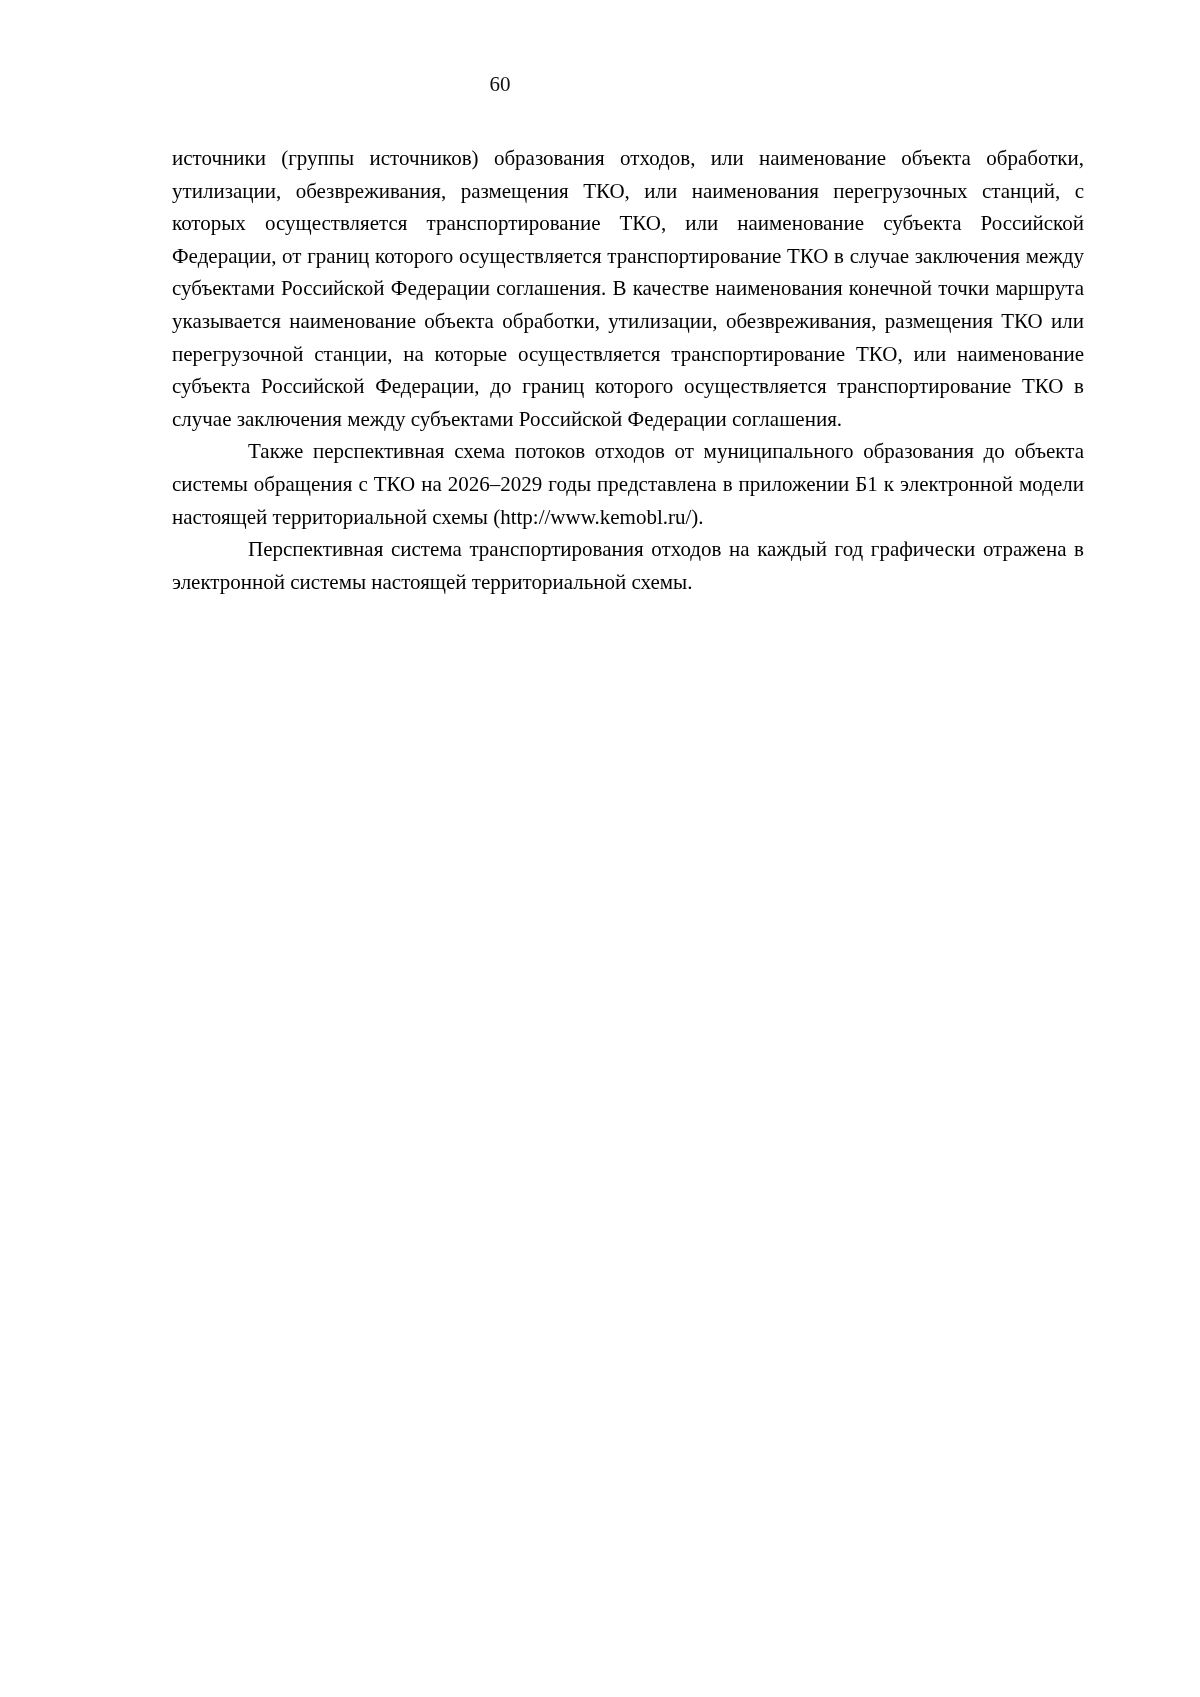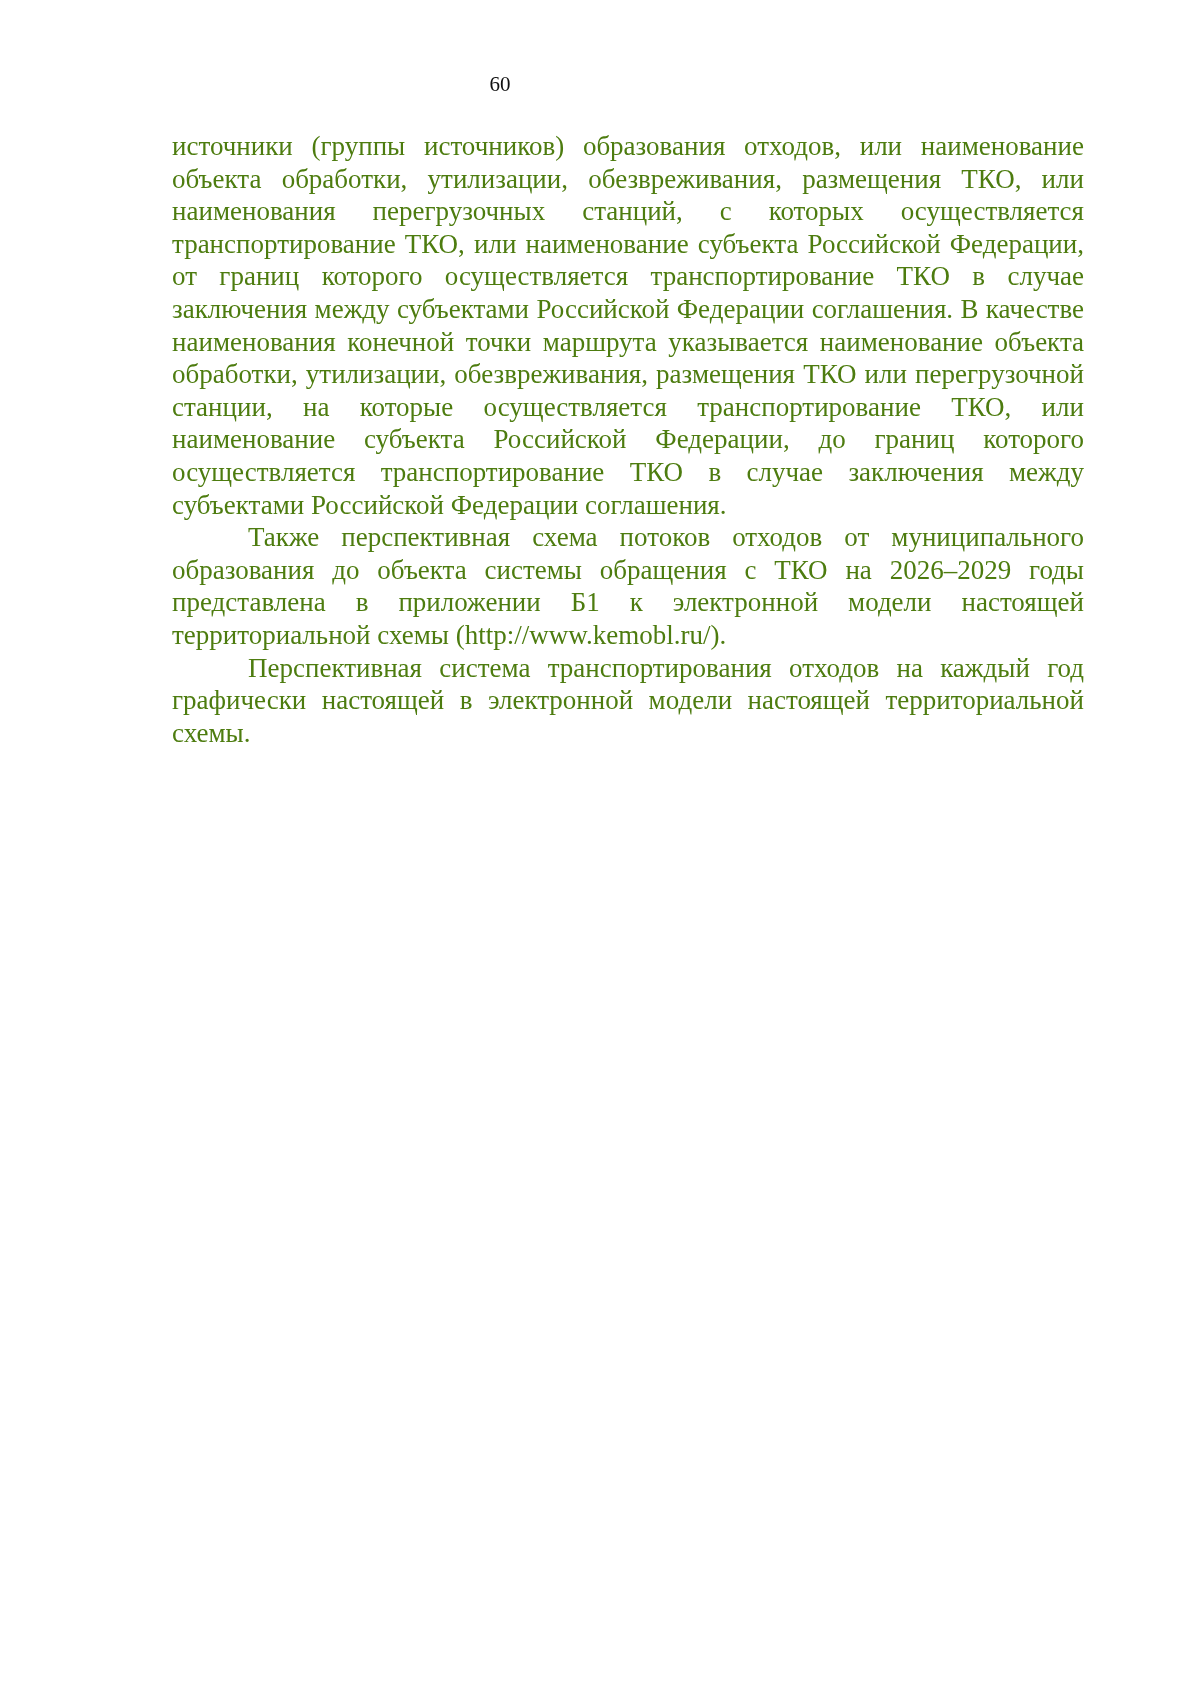--- a/index.html
+++ b/index.html
@@ -3,30 +3,30 @@
   <meta charset="utf-8">
   <style>
     html, body { margin: 0; padding: 0; background: #ffffff; }
     body { width: 1200px; height: 1697px; position: relative; overflow: hidden; }
     .page { position: absolute; left: 0; top: 0; width: 1200px; height: 1697px; background: #fff; }
     .page-number {
       position: absolute; top: 72px; left: 0; width: 1000px; text-align: center;
       font-family: "Liberation Serif", serif; font-size: 21px; color: #111;
     }
     .body-text {
-      position: absolute; top: 130px; left: 172px; width: 912px;
-      font-family: "Liberation Serif", serif; font-size: 27px; line-height: 32.6px;
-      color: #4d7c0f; text-align: justify;
+      position: absolute; top: 142px; left: 172px; width: 912px;
+      font-family: "Liberation Serif", serif; font-size: 21px; line-height: 32.6px;
+      color: #000000; text-align: justify;
     }
     .body-text p { margin: 0; }
     .indent { text-indent: 76px; }
   </style>
 </head>
 <body>
 
 <div class="page">
   <div class="page-number">60</div>
   <div class="body-text">
     <p>источники (группы источников) образования отходов, или наименование объекта обработки, утилизации, обезвреживания, размещения ТКО, или наименования перегрузочных станций, с которых осуществляется транспортирование ТКО, или наименование субъекта Российской Федерации, от границ которого осуществляется транспортирование ТКО в случае заключения между субъектами Российской Федерации соглашения. В качестве наименования конечной точки маршрута указывается наименование объекта обработки, утилизации, обезвреживания, размещения ТКО или перегрузочной станции, на которые осуществляется транспортирование ТКО, или наименование субъекта Российской Федерации, до границ которого осуществляется транспортирование ТКО в случае заключения между субъектами Российской Федерации соглашения.</p>
     <p class="indent">Также перспективная схема потоков отходов от муниципального образования до объекта системы обращения с ТКО на 2026–2029 годы представлена в приложении Б1 к электронной модели настоящей территориальной схемы (http://www.kemobl.ru/).</p>
-    <p class="indent">Перспективная система транспортирования отходов на каждый год графически настоящей в электронной модели настоящей территориальной схемы.</p>
+    <p class="indent">Перспективная система транспортирования отходов на каждый год графически отражена в электронной системы настоящей территориальной схемы.</p>
   </div>
 </div>
 
 </body></html>

